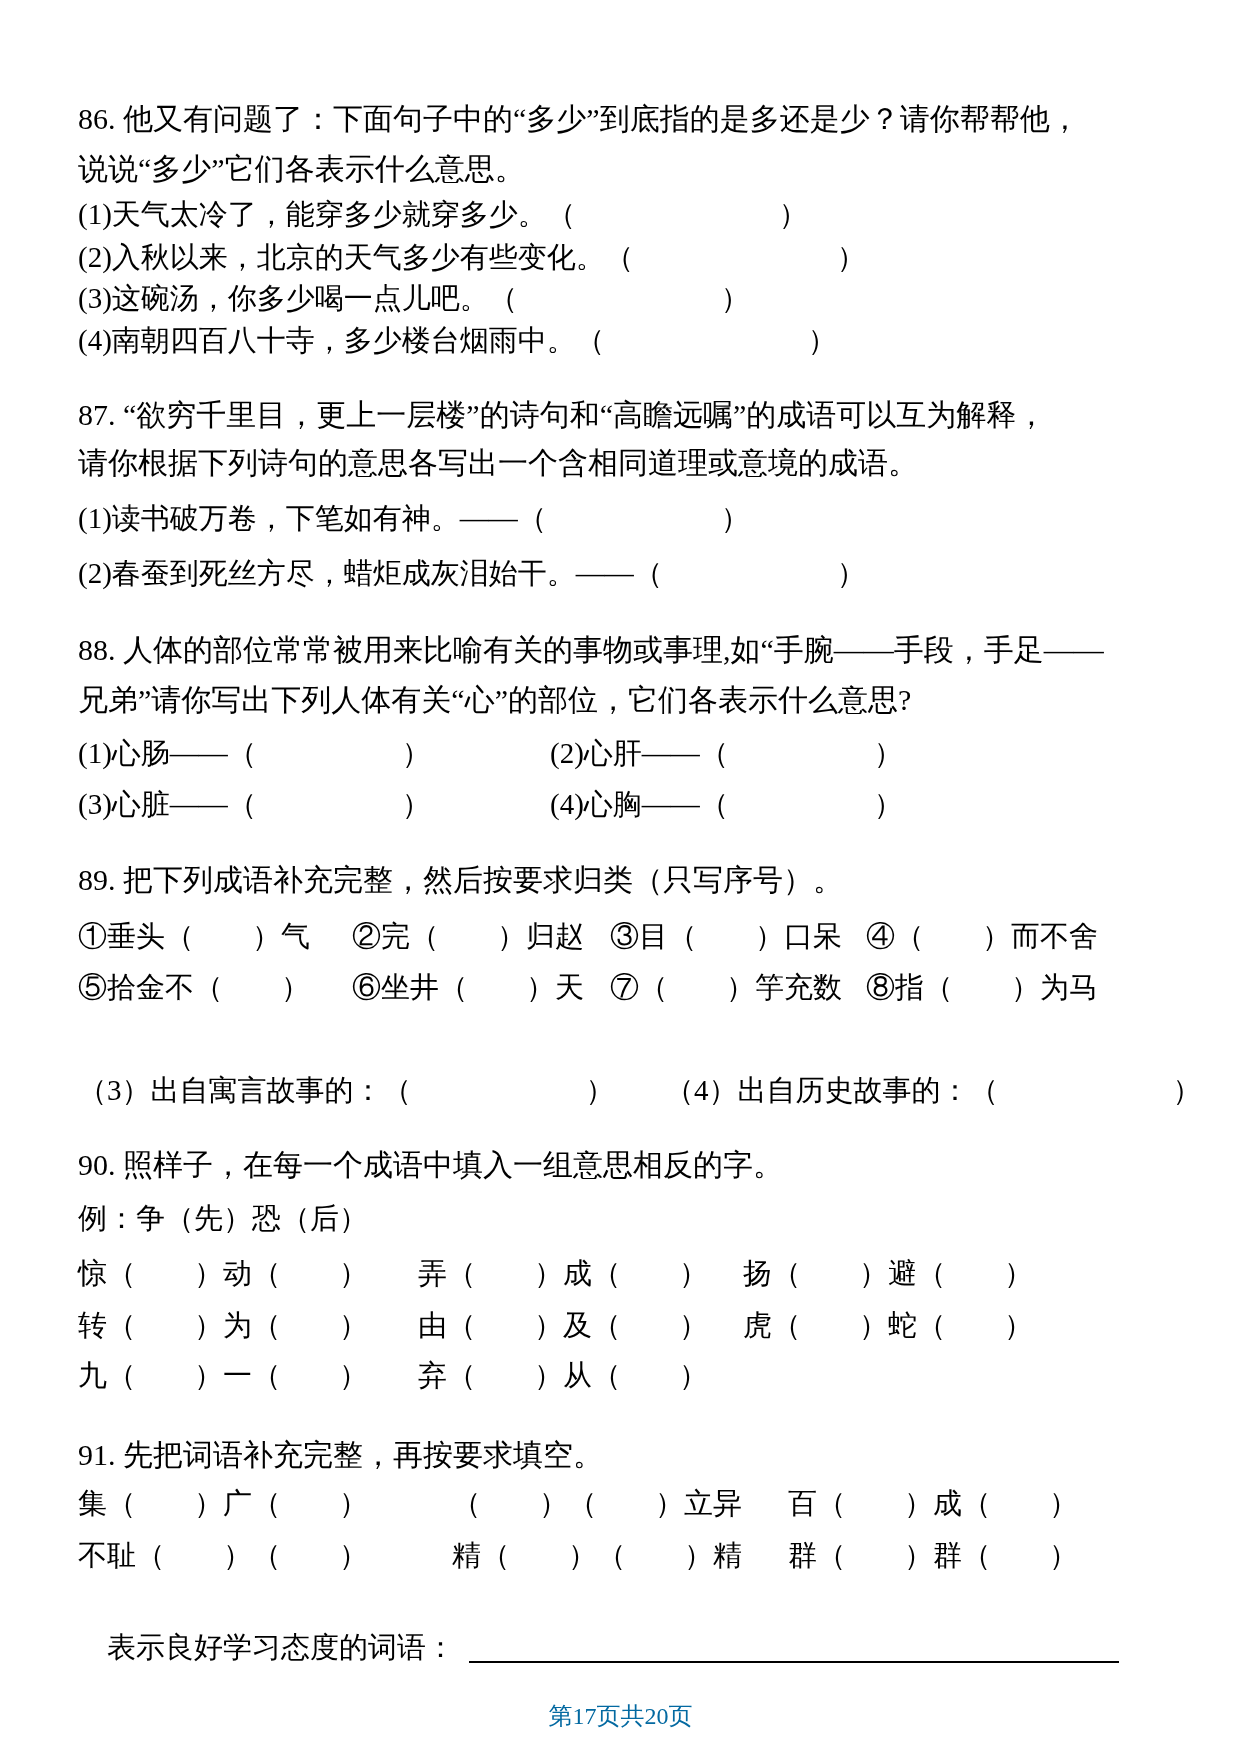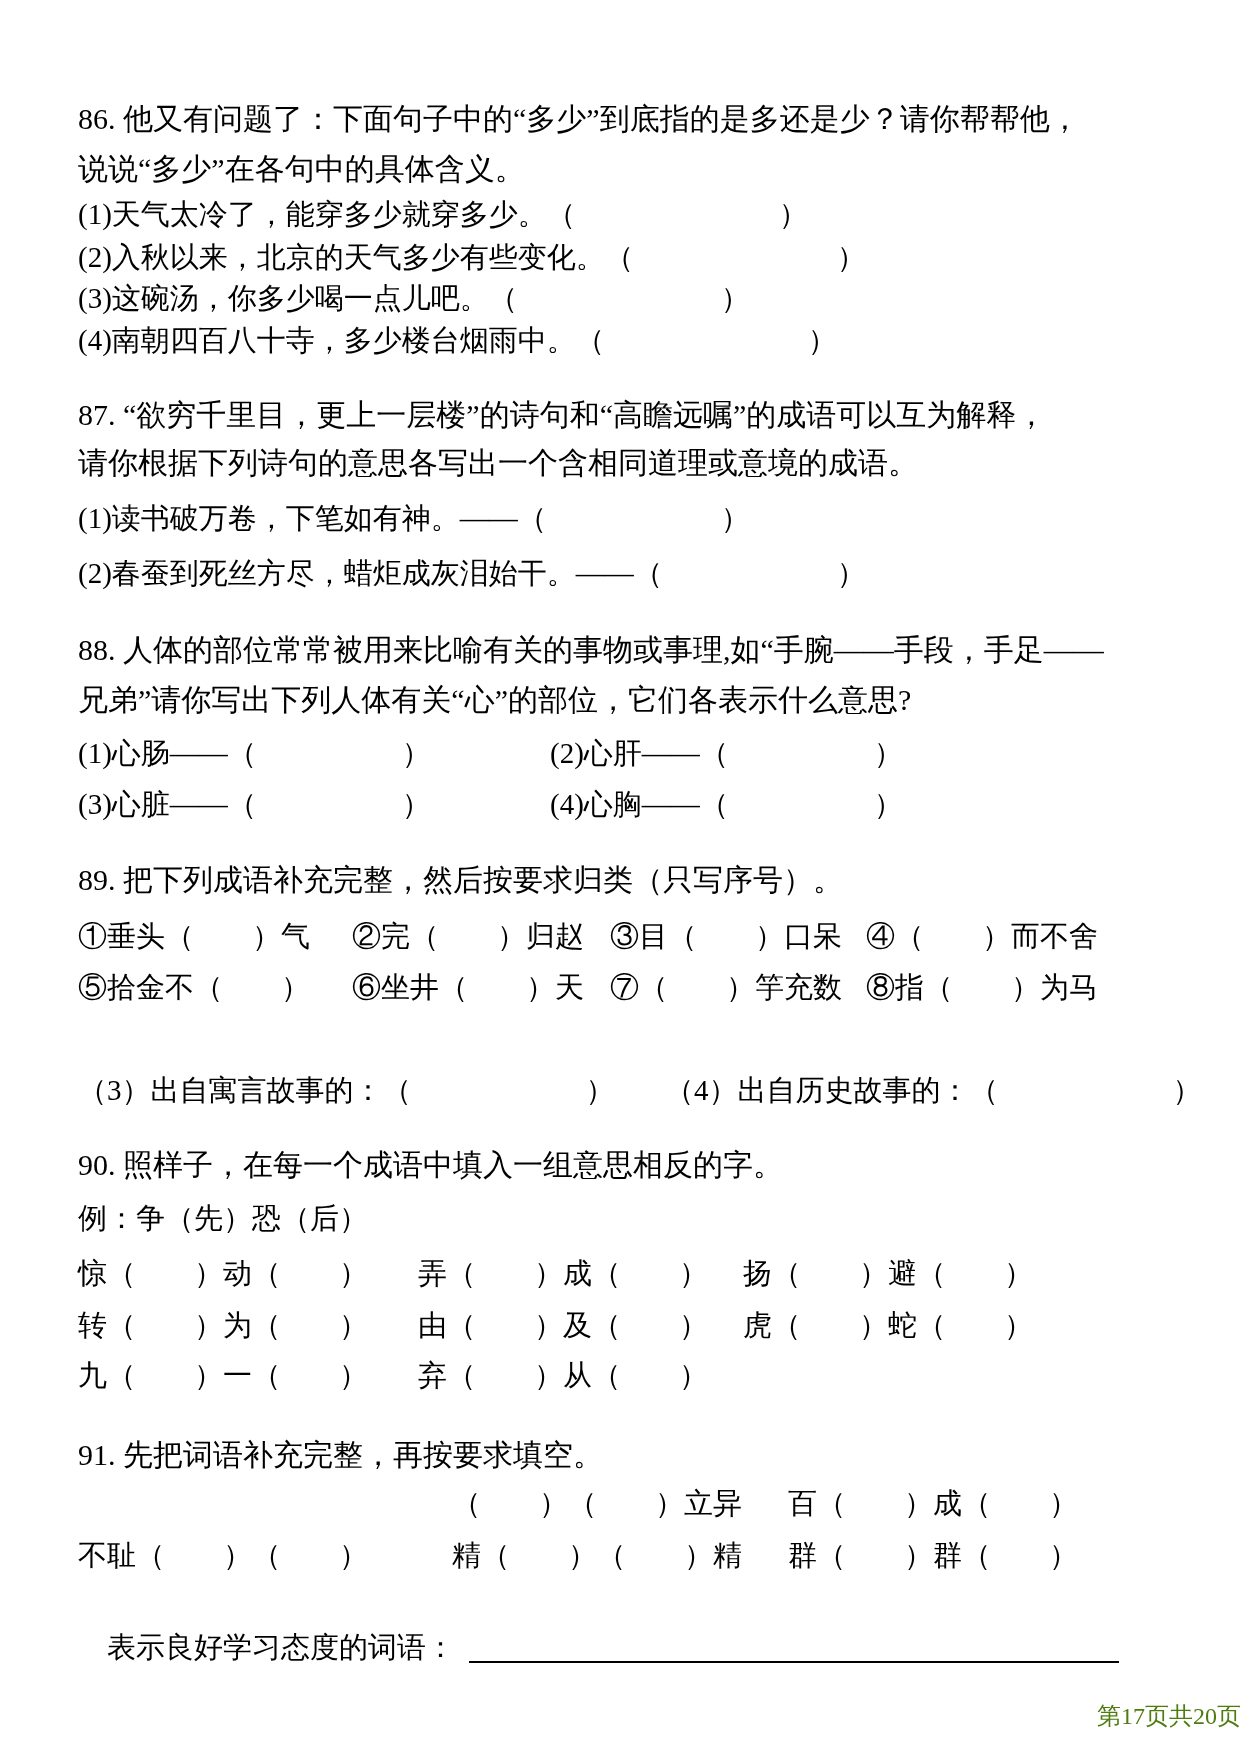--- a/index.html
+++ b/index.html
@@ -36,33 +36,33 @@
     border-bottom:2px solid #000;
     height:26px;
     width:650px;
     vertical-align:-6px;
     margin-left:14px;
   }
   .footer{
     position:absolute;
     left:0;
     width:100%;
-    text-align:right;
+    text-align:center;
     font-size:24px;
-    color:#4d7c0f;
+    color:#0369a1;
     font-family:"Liberation Serif", serif;
   }
 </style>
 </head>
 <body>
 
 <div class="page">
 
   <div class="ln bold" style="top:100px">86. 他又有问题了：下面句子中的“多少”到底指的是多还是少？请你帮帮他，</div>
-  <div class="ln bold" style="top:150px">说说“多少”在各句中的具体含义。</div>
+  <div class="ln bold" style="top:150px">说说“多少”它们各表示什么意思。</div>
   <div class="ln" style="top:196px">(1)天气太冷了，能穿多少就穿多少。（　　　　　　　）</div>
   <div class="ln" style="top:239px">(2)入秋以来，北京的天气多少有些变化。（　　　　　　　）</div>
   <div class="ln" style="top:280px">(3)这碗汤，你多少喝一点儿吧。（　　　　　　　）</div>
   <div class="ln" style="top:322px">(4)南朝四百八十寺，多少楼台烟雨中。（　　　　　　　）</div>
 
   <div class="ln bold" style="top:396px">87. “欲穷千里目，更上一层楼”的诗句和“高瞻远嘱”的成语可以互为解释，</div>
   <div class="ln bold" style="top:444px">请你根据下列诗句的意思各写出一个含相同道理或意境的成语。</div>
   <div class="ln" style="top:500px">(1)读书破万卷，下笔如有神。——（　　　　　　）</div>
   <div class="ln" style="top:555px">(2)春蚕到死丝方尽，蜡炬成灰泪始干。——（　　　　　　）</div>
 
@@ -107,20 +107,21 @@
     <span class="col" style="left:340px">弃（　　）从（　　）</span>
   </div>
   <div class="ln row" style="top:1307px">
     <span class="col" style="left:0">转（　　）为（　　）</span>
     <span class="col" style="left:340px">由（　　）及（　　）</span>
     <span class="col" style="left:665px">虎（　　）蛇（　　）</span>
   </div>
 
   <div class="ln bold" style="top:1436px">91. 先把词语补充完整，再按要求填空。</div>
   <div class="ln row" style="top:1485px">
+    <span class="col" style="left:0">集（　　）广（　　）</span>
     <span class="col" style="left:374px">（　　）（　　）立异</span>
     <span class="col" style="left:710px">百（　　）成（　　）</span>
   </div>
   <div class="ln row" style="top:1537px">
     <span class="col" style="left:0">不耻（　　）（　　）</span>
     <span class="col" style="left:374px">精（　　）（　　）精</span>
     <span class="col" style="left:710px">群（　　）群（　　）</span>
   </div>
   <div class="ln" style="top:1592px">
     <span>表示良好学习态度的词语：</span><span class="blank"></span>

